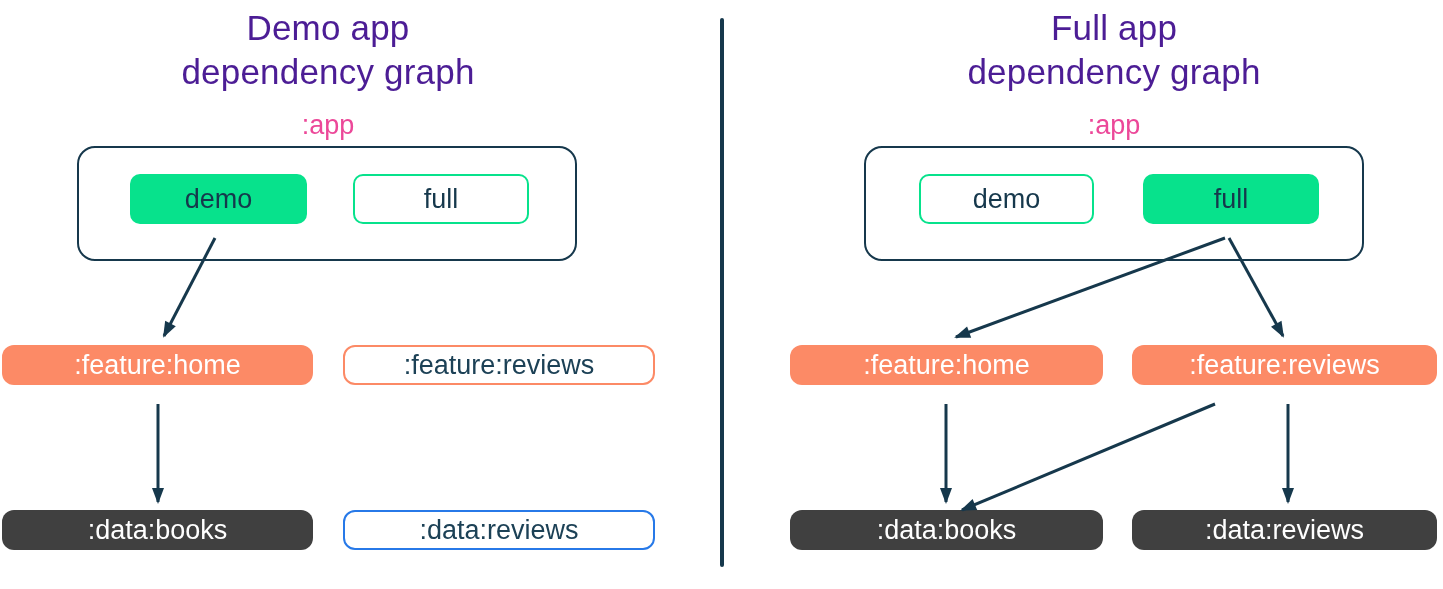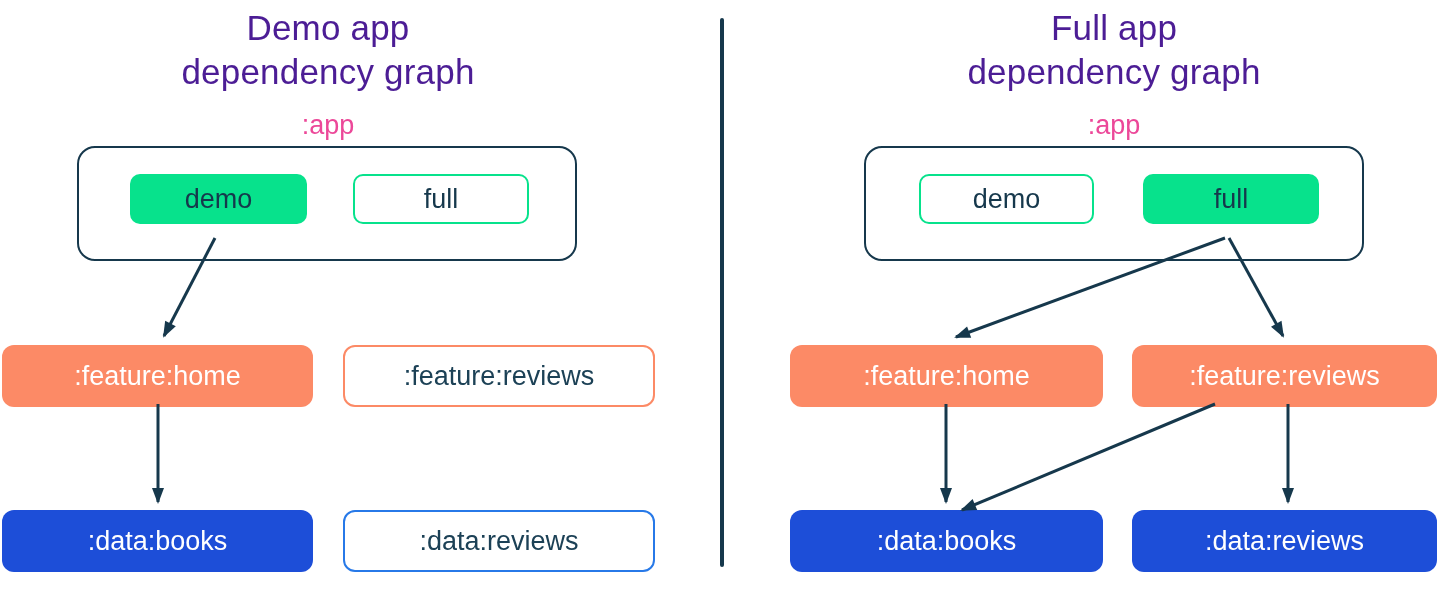--- a/index.html
+++ b/index.html
@@ -29,28 +29,28 @@
   .variant-btn{
     position:absolute;top:26px;height:50px;
     display:flex;align-items:center;justify-content:center;
     font-size:27px;border-radius:10px;
     box-sizing:border-box;
     color:#16384c;
   }
   .variant-filled{background:#07e28c;}
   .variant-outline{border:2.5px solid #07e28c;background:transparent;}
   .node{
-    height:62px;
+    height:40px;
     display:flex;align-items:center;justify-content:center;
     font-size:27px;border-radius:12px;
     box-sizing:border-box;
   }
   .feature-filled{background:#fc8a66;color:#ffffff;}
   .feature-outline{border:2.5px solid #fc8a66;color:#1c4156;background:transparent;}
-  .data-filled{background:#1d4ed8;color:#ffffff;}
+  .data-filled{background:#404040;color:#ffffff;}
   .data-outline{border:2.5px solid #2779e8;color:#1c4156;background:transparent;}
   .divider{
     width:4px;height:549px;background:#16384c;border-radius:2px;
   }
   svg.edges{position:absolute;left:0;top:0;pointer-events:none;}
 </style>
 </head>
 <body>
 
 <div id="stage">

